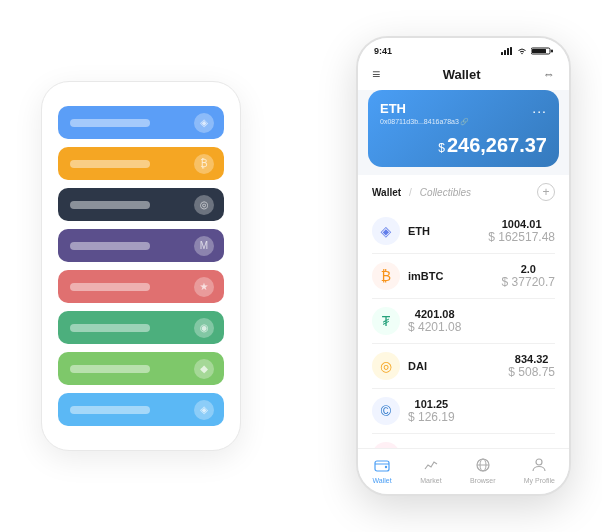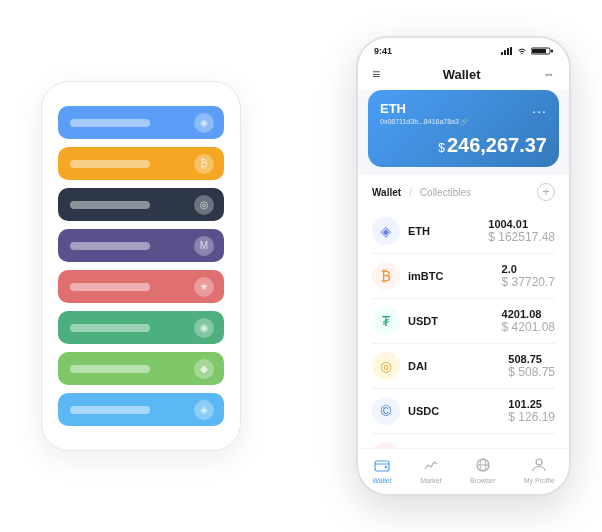--- a/index.html
+++ b/index.html
@@ -212,20 +212,21 @@
     }
 
     .assets-divider {
       color: #ccc;
       font-size: 10px;
     }
 
     .assets-tab-inactive {
       font-size: 10px;
       color: #aaa;
+      font-style: italic;
     }
 
     .assets-add {
       width: 18px;
       height: 18px;
       border-radius: 50%;
       border: 1.5px solid #ccc;
       display: flex;
       align-items: center;
       justify-content: center;
@@ -264,21 +265,21 @@
     }
 
     .asset-name {
       flex: 1;
       font-size: 11px;
       font-weight: 600;
       color: #1a1a1a;
     }
 
     .asset-amounts {
-      text-align: left;
+      text-align: center;
     }
 
     .asset-amount {
       font-size: 11px;
       font-weight: 600;
       color: #1a1a1a;
     }
 
     .asset-usd {
       font-size: 12px;
@@ -442,39 +443,37 @@
         <div class="asset-icon icon-imbtc">₿</div>
         <span class="asset-name">imBTC</span>
         <div class="asset-amounts">
           <div class="asset-amount">2.0</div>
           <div class="asset-usd">$ 37720.7</div>
         </div>
       </div>
 
       <div class="asset-row">
         <div class="asset-icon icon-usdt">₮</div>
-        <span class="asset-name">USDT</span>
         <div class="asset-amounts">
           <div class="asset-amount">4201.08</div>
           <div class="asset-usd">$ 4201.08</div>
         </div>
       </div>
 
       <div class="asset-row">
         <div class="asset-icon icon-dai">◎</div>
         <span class="asset-name">DAI</span>
         <div class="asset-amounts">
-          <div class="asset-amount">508.75</div>
+          <div class="asset-amount">834.32</div>
           <div class="asset-usd">$ 508.75</div>
         </div>
       </div>
 
       <div class="asset-row">
         <div class="asset-icon icon-usdc">©</div>
-        <span class="asset-name">USDC</span>
         <div class="asset-amounts">
           <div class="asset-amount">101.25</div>
           <div class="asset-usd">$ 126.19</div>
         </div>
       </div>
 
       <div class="asset-row">
         <div class="asset-icon icon-tft" style="font-size:10px;">🌿</div>
 
         <div class="asset-amounts">

